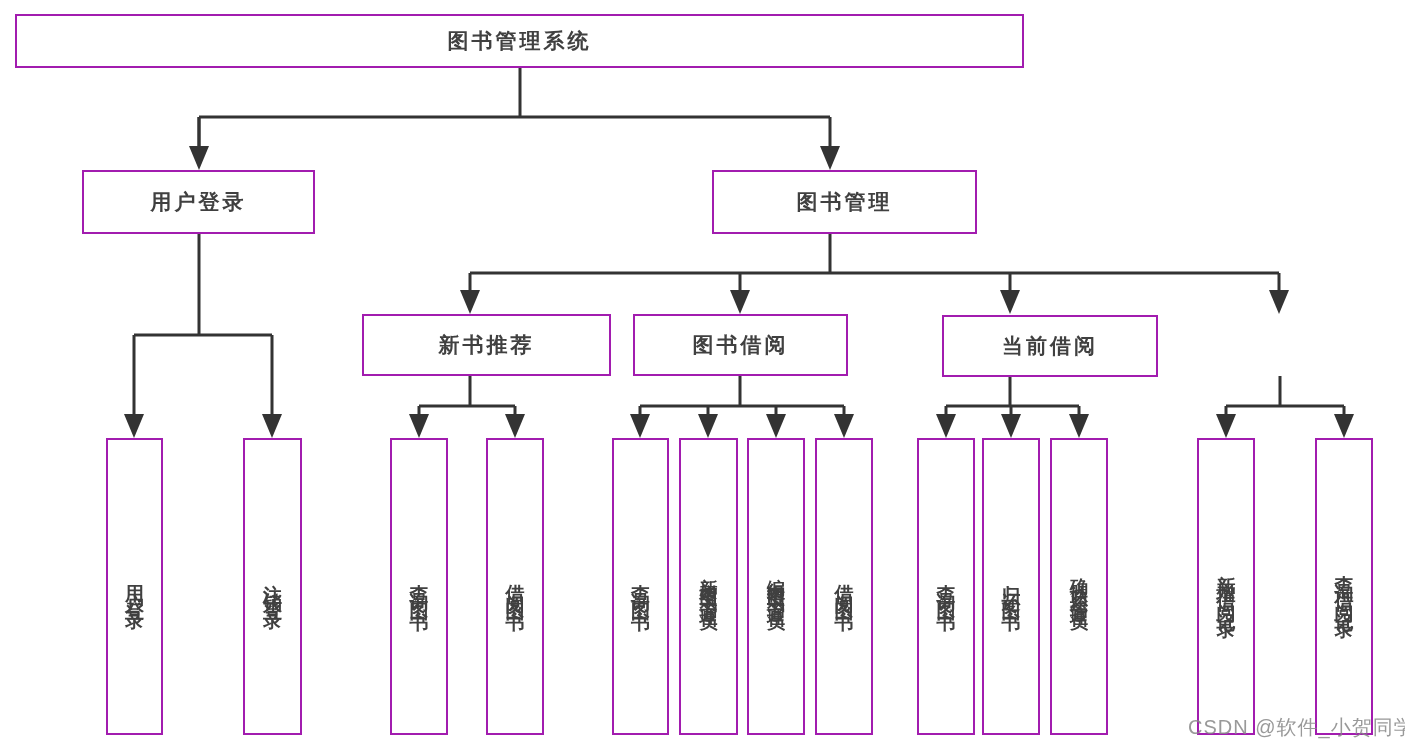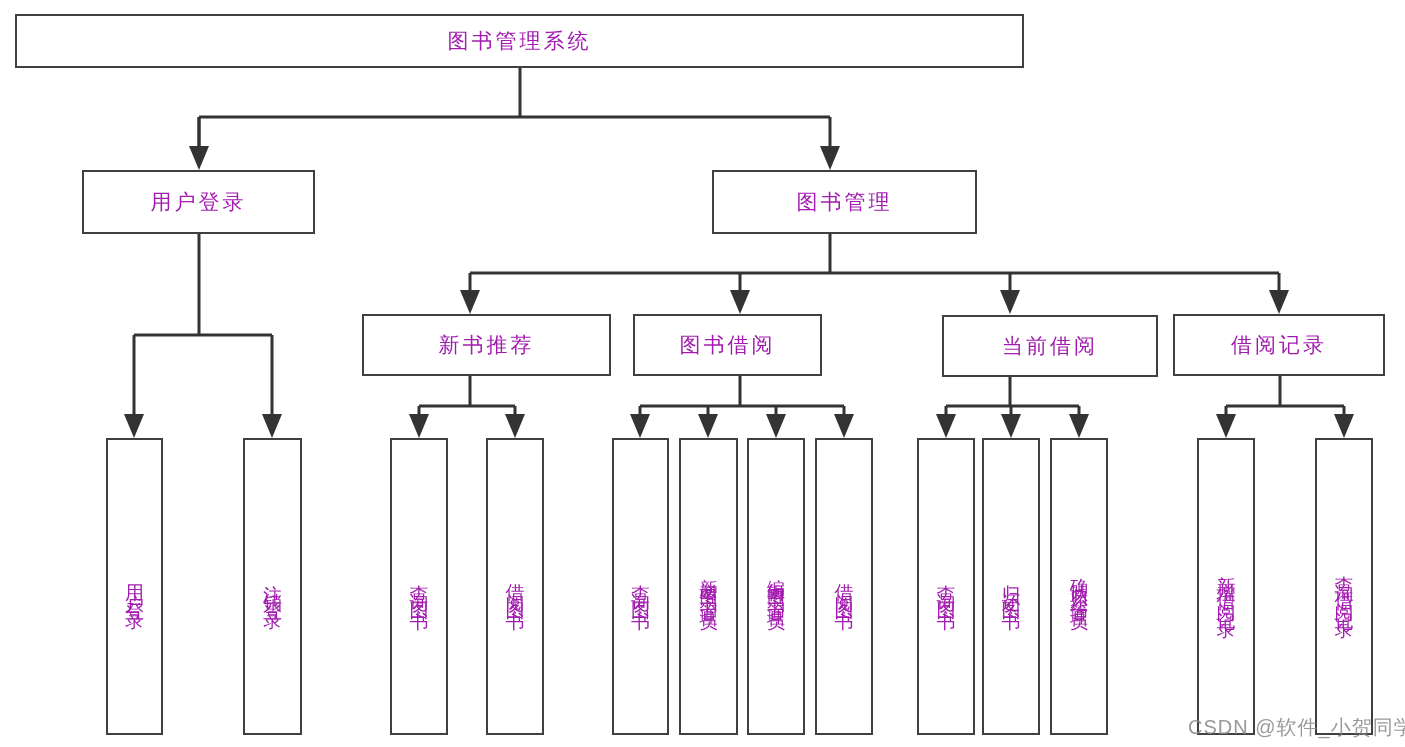--- a/index.html
+++ b/index.html
@@ -18,26 +18,27 @@
   }
   #wires path {
     fill: none;
     stroke: #333333;
     stroke-width: 3;
   }
   #wires polygon { fill: #333333; }
   .box {
     position: absolute;
     box-sizing: border-box;
-    border: 2px solid #404040;
+    border: 2px solid #a21caf;
     background: #ffffff;
     display: flex;
     align-items: center;
     justify-content: center;
-    color: #a21caf;
+    color: #404040;
+    font-weight: bold;
   }
   .h { font-size: 21px; letter-spacing: 3px; }
   .v {
     top: 438px;
     height: 297px;
     writing-mode: vertical-rl;
     font-size: 19px;
     letter-spacing: 9px;
   }
   .v.long { letter-spacing: 5px; font-size: 18px; }
@@ -88,23 +89,22 @@
         <polygon points="1334,414 1354,414 1344,438"></polygon>
       </g>
   </svg>
 
   <div class="box h" style="left:15px; top:14px; width:1009px; height:54px;">图书管理系统</div>
 
   <div class="box h" style="left:82px; top:170px; width:233px; height:64px;">用户登录</div>
   <div class="box h" style="left:712px; top:170px; width:265px; height:64px;">图书管理</div>
 
   <div class="box h" style="left:362px; top:314px; width:249px; height:62px;">新书推荐</div>
-  <div class="box h" style="left:633px; top:314px; width:189px; height:62px;">图书借阅</div>
+  <div class="box h" style="left:633px; top:314px; width:215px; height:62px;">图书借阅</div>
   <div class="box h" style="left:902px; top:315px; width:216px; height:62px;margin-left:40px;">当前借阅</div>
-  <div class="box h" style="left:1173px; top:314px; width:212px; height:62px;">借阅记录</div>
 
   <div class="box v" style="left:106px; width:57px;">用户登录</div>
   <div class="box v" style="left:243px; width:59px;">注销登录</div>
   <div class="box v" style="left:390px; width:58px;">查询图书</div>
   <div class="box v" style="left:486px; width:58px;">借阅图书</div>
   <div class="box v" style="left:612px; width:57px;">查询图书</div>
   <div class="box v long" style="left:679px; width:59px;">新增图书（管理员）</div>
   <div class="box v long" style="left:747px; width:58px;">编辑图书（管理员）</div>
   <div class="box v" style="left:815px; width:58px;">借阅图书</div>
   <div class="box v" style="left:917px; width:58px;">查询图书</div>

